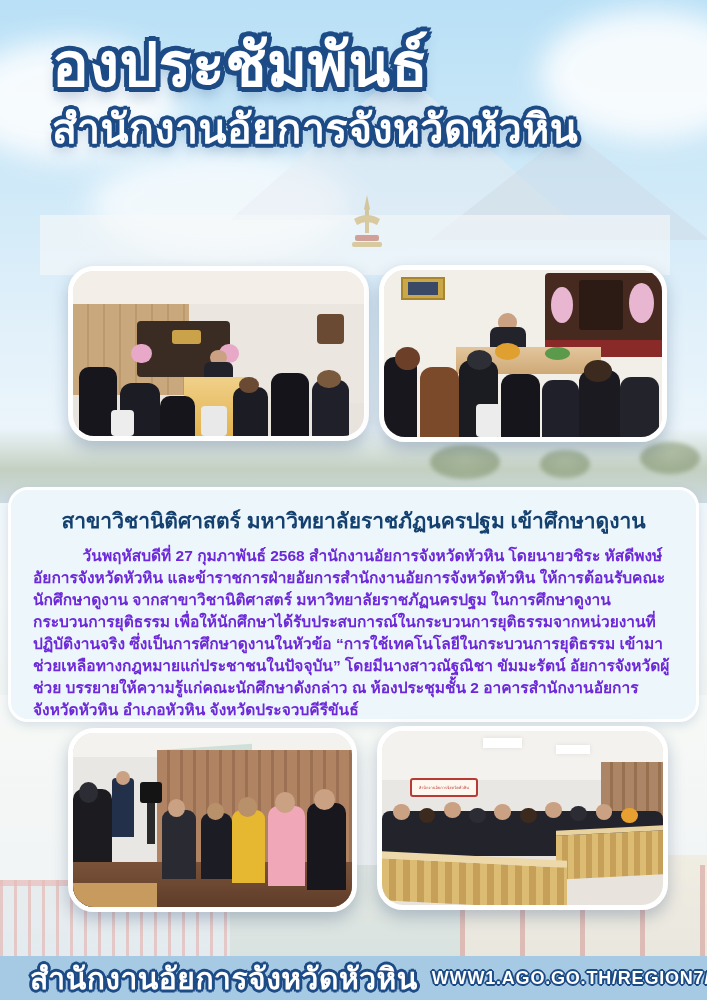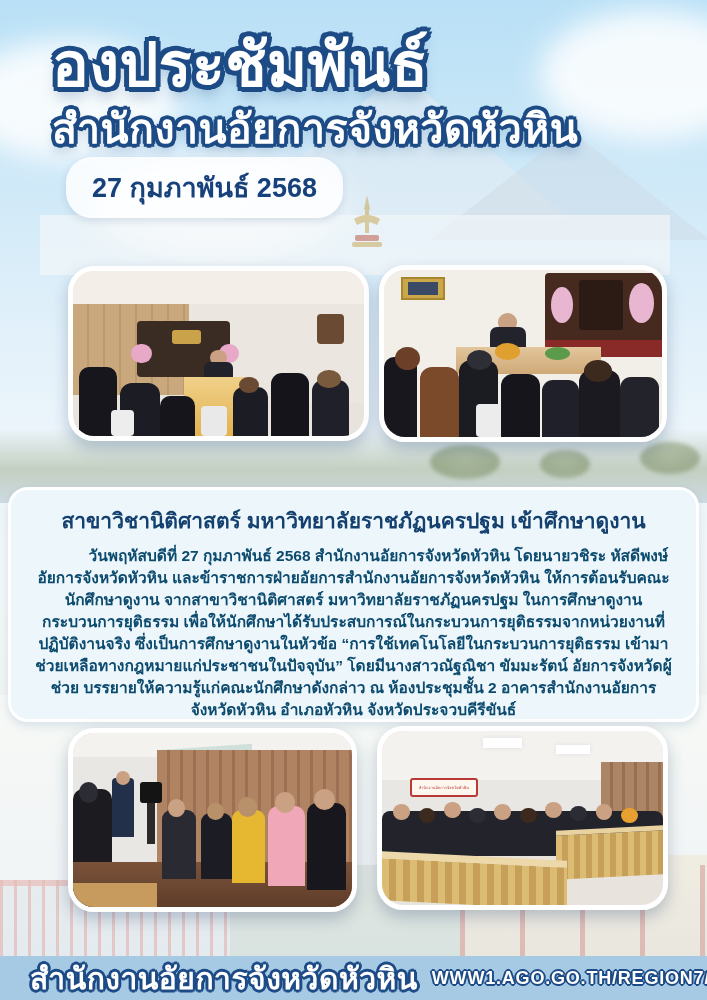--- a/index.html
+++ b/index.html
@@ -49,22 +49,22 @@
   
   .photo { position:absolute; border:5px solid #ffffff; border-radius:26px; overflow:hidden;
            box-shadow:0 7px 16px rgba(40,70,110,.28); background:#e8e4dd; }
   .photo .s { position:absolute; }
 
   
   .panel { position:absolute; left:8px; top:487px; width:691px; height:235px;
     background:#ecf6fb; border:3px solid #ffffff; border-radius:20px;
     box-shadow:0 4px 10px rgba(60,100,150,.15); padding:14px 22px 10px 22px; }
   .panel h1 { color:#14406f; font-size:21px; font-weight:800; text-align:center; margin-bottom:8px; }
-  .panel p  { color:#0c4a6e; font-size:15.5px; font-weight:700; line-height:1.42;
-              text-indent:3.2em; text-align:center; }
+  .panel p  { color:#6d28d9; font-size:15.5px; font-weight:700; line-height:1.42;
+              text-indent:3.2em; text-align:left; }
 
   
   .footer-bar { position:absolute; left:0; top:956px; width:707px; height:44px; background:#a6c9e4;
     display:flex; align-items:center; gap:14px; padding-left:30px; }
 </style>
 </head>
 <body>
 
 <div class="page">
 
@@ -87,21 +87,20 @@
   <svg class="bg emblem" style="left:344px; top:193px;" width="46" height="58" viewBox="0 0 46 58">
     <path d="M23 2 L26 16 L23 20 L20 16 Z" fill="#c8a24a"></path>
     <rect x="21" y="18" width="4" height="22" fill="#c8a24a"></rect>
     <path d="M10 26 Q23 18 36 26 L33 32 Q23 26 13 32 Z" fill="#c8a24a"></path>
     <rect x="11" y="42" width="24" height="6" rx="2" fill="#b8503c"></rect>
     <rect x="8" y="49" width="30" height="5" rx="2" fill="#c8a24a"></rect>
   </svg>
 
   <div class="outline-big" style="position:absolute; left:52px; top:16px;">องประชัมพันธ์</div>
   <div class="outline-mid" style="position:absolute; left:52px; top:96px;">สำนักงานอัยการจังหวัดหัวหิน</div>
-  <div class="date-pill">27 กุมภาพันธ์ 2568</div>
 
   <div class="photo" style="left:68px; top:266px; width:301px; height:175px;">
     <div class="s" style="left:0;top:0;width:100%;height:22%;background:#f3efe8;"></div>
     <div class="s" style="left:0;top:20%;width:40%;height:55%;background:repeating-linear-gradient(90deg,#c9a87e 0 14px,#bd9a6e 14px 16px);"></div>
     <div class="s" style="left:40%;top:20%;width:60%;height:60%;background:#ebe7e0;"></div>
     <div class="s" style="left:84%;top:26%;width:9%;height:18%;background:#6a4a33;border-radius:4px;"></div>
     <div class="s" style="left:22%;top:30%;width:32%;height:34%;background:#3a2c22;border-radius:4px;"></div>
     <div class="s" style="left:20%;top:44%;width:7%;height:12%;background:#e8a8c8;border-radius:50%;"></div>
     <div class="s" style="left:50%;top:44%;width:7%;height:12%;background:#e8a8c8;border-radius:50%;"></div>
     <div class="s" style="left:34%;top:36%;width:10%;height:8%;background:#caa24a;border-radius:3px;"></div>

